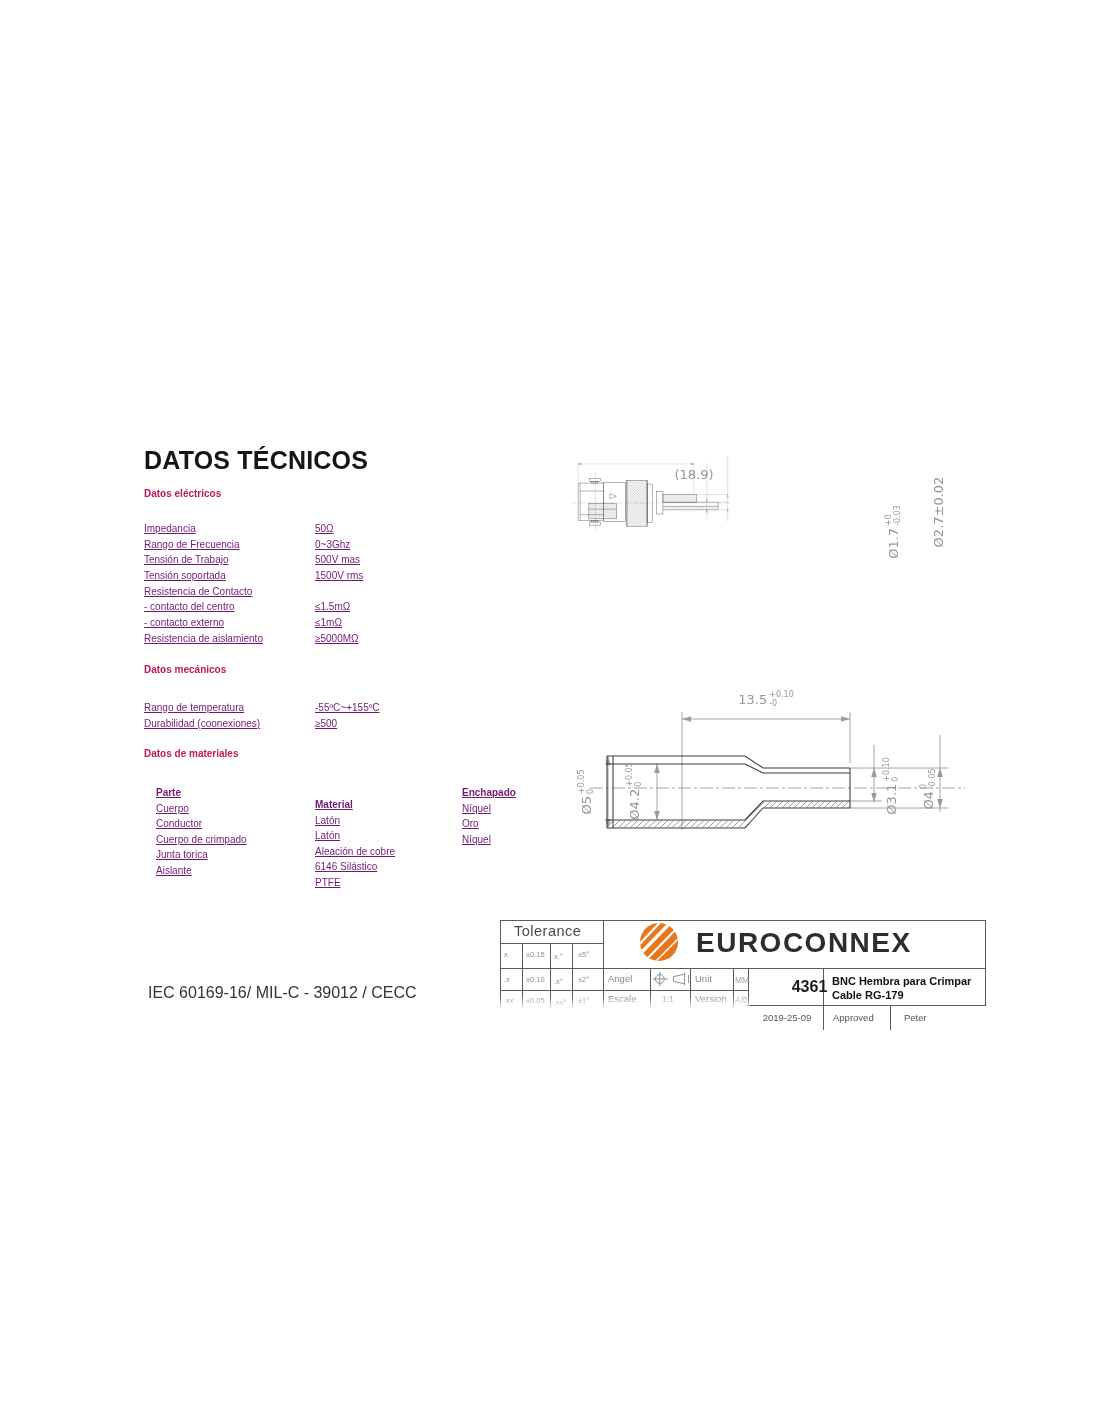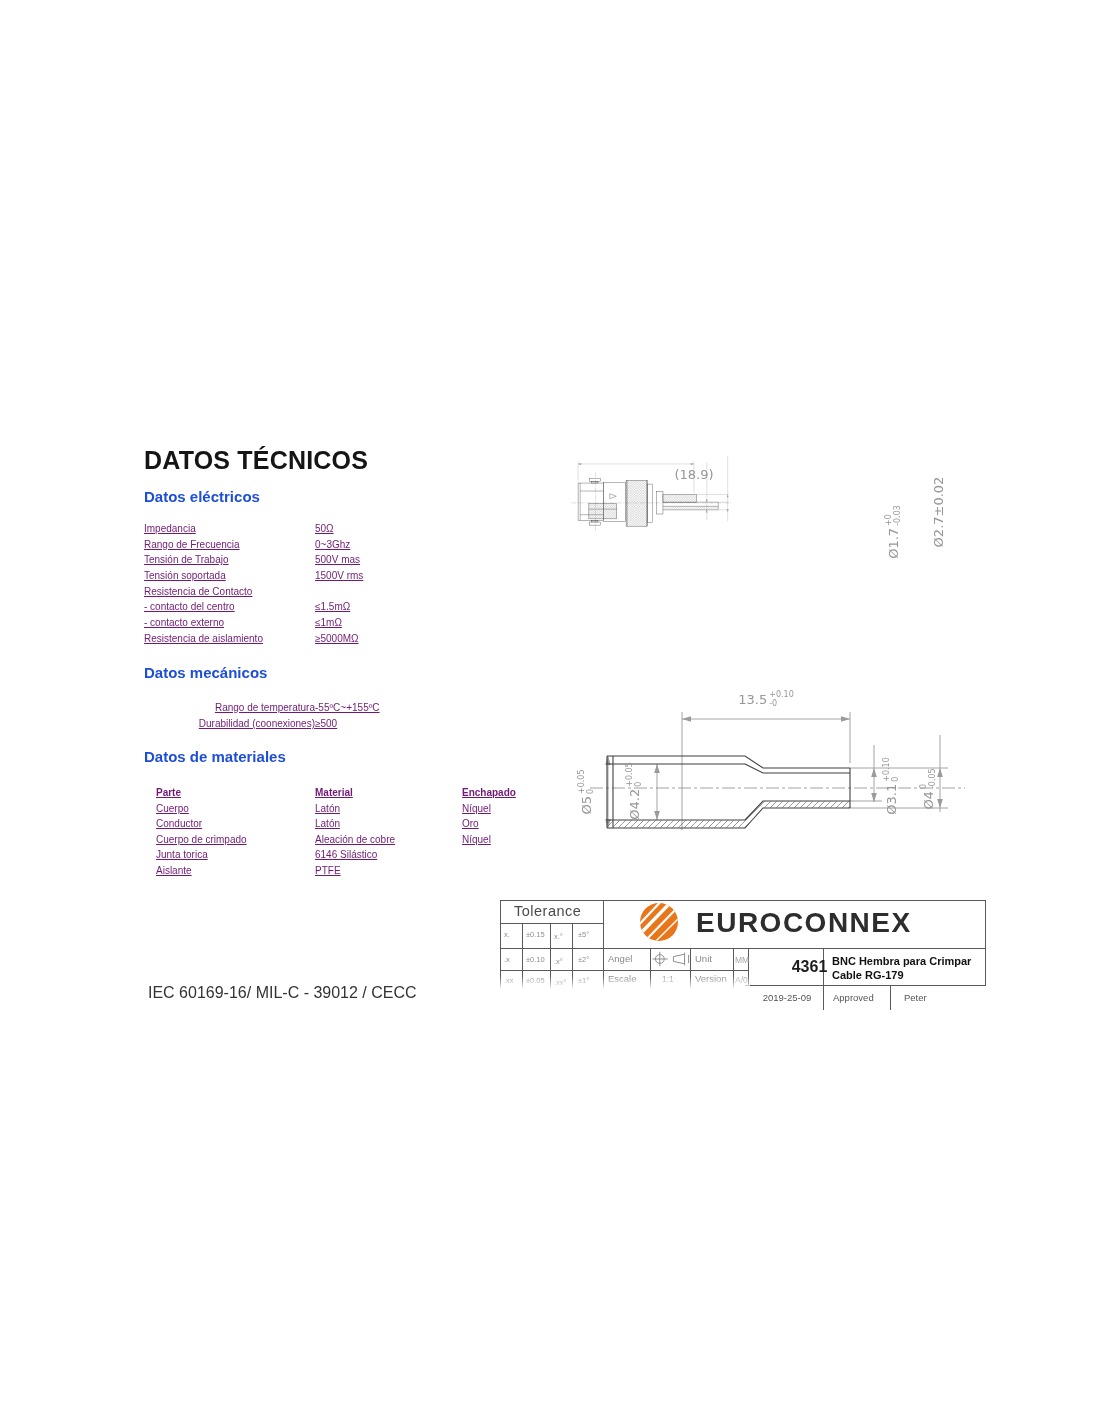--- a/index.html
+++ b/index.html
@@ -2,41 +2,41 @@
 <html><head>
 <meta charset="utf-8">
 <style>
   html,body{margin:0;padding:0;background:#fff;}
   .page{position:relative;width:1100px;height:1422px;background:#ffffff;overflow:hidden;
         font-family:"Liberation Sans",sans-serif;color:#2a2a2a;}
   .abs{position:absolute;}
 
   
   .doc-title{left:144px;top:446px;font-size:25px;font-weight:bold;color:#151515;letter-spacing:.2px;}
-  .sec-head{font-size:15px;font-weight:bold;color:#1d4ed8;}
+  .sec-head{font-size:10px;font-weight:bold;color:#be185d;}
   .spec-rows{font-size:10px;color:#701a75;text-decoration:underline;}
   .spec-row{display:flex;height:15.7px;line-height:15.7px;}
   .spec-row .lbl{width:171px;flex:none;}
   .spec-row .val{flex:none;}
   .mat-row{display:flex;height:15.5px;line-height:15.5px;}
   .mat-row .c1{width:159px;flex:none;padding-left:12px;}
-  .mat-row .c2{width:119px;flex:none;}
+  .mat-row .c2{width:119px;flex:none;margin-top:12px;}
   .mat-row .c3{flex:none;padding-left:28px;}
   .mat-head{font-weight:bold;}
   .standards{left:148px;top:984px;font-size:16px;color:#333;}
 
   
   .dim{position:absolute;color:#979797;font-family:"DejaVu Sans",sans-serif;font-size:13px;
        display:flex;align-items:center;gap:2px;white-space:nowrap;}
   .dim .tol{display:flex;flex-direction:column;justify-content:center;font-size:8px;line-height:8.5px;}
   .ctr{transform:translate(-50%,-50%);}
   .rot{transform:translate(-50%,-50%) rotate(-90deg);}
 
   
-  .tblock{left:500px;top:900px;width:526px;height:118px;font-family:"Liberation Sans",sans-serif;}
+  .tblock{left:500px;top:920px;width:526px;height:118px;font-family:"Liberation Sans",sans-serif;}
   .ln{position:absolute;background:#5a5a5a;}
   .cellTxt{position:absolute;color:#8a8a8a;font-size:9.5px;line-height:10px;}
   .tolSmall{position:absolute;color:#8f8f8f;font-size:7.5px;line-height:8px;}
   .tolTitle{position:absolute;color:#4a4a4a;font-size:14.5px;letter-spacing:.5px;}
   .grayVal{position:absolute;color:#a5a5a5;font-size:8.5px;}
   .partNo{position:absolute;color:#1d1d1d;font-size:16px;font-weight:bold;text-align:center;}
   .desc{position:absolute;color:#111;font-size:11px;font-weight:bold;line-height:14px;white-space:nowrap;overflow:hidden;}
   .brand{position:absolute;color:#2d2d2d;font-size:28px;font-weight:bold;letter-spacing:1.5px;white-space:nowrap;}
   .dateRow{position:absolute;color:#555;font-size:9.5px;}
   .fadeBL{position:absolute;left:-2px;top:76px;width:252px;height:44px;
@@ -79,21 +79,21 @@
         <span class="lbl"> - contacto externo</span>
         <span class="val">≤1mΩ</span>
       </div>
     <div class="spec-row">
         <span class="lbl">Resistencia de aislamiento</span>
         <span class="val">≥5000MΩ</span>
       </div>
   </div>
 
   <div class="abs sec-head" style="left:144px;top:664px;">Datos mecánicos</div>
-  <div class="abs spec-rows" style="left:144px;top:700px;text-align:right;">
+  <div class="abs spec-rows" style="left:144px;top:700px;">
     <div class="spec-row">
         <span class="lbl">Rango de temperatura</span>
         <span class="val">-55ºC~+155ºC</span>
       </div>
     <div class="spec-row">
         <span class="lbl">Durabilidad (coonexiones)</span>
         <span class="val">≥500</span>
       </div>
   </div>
 

